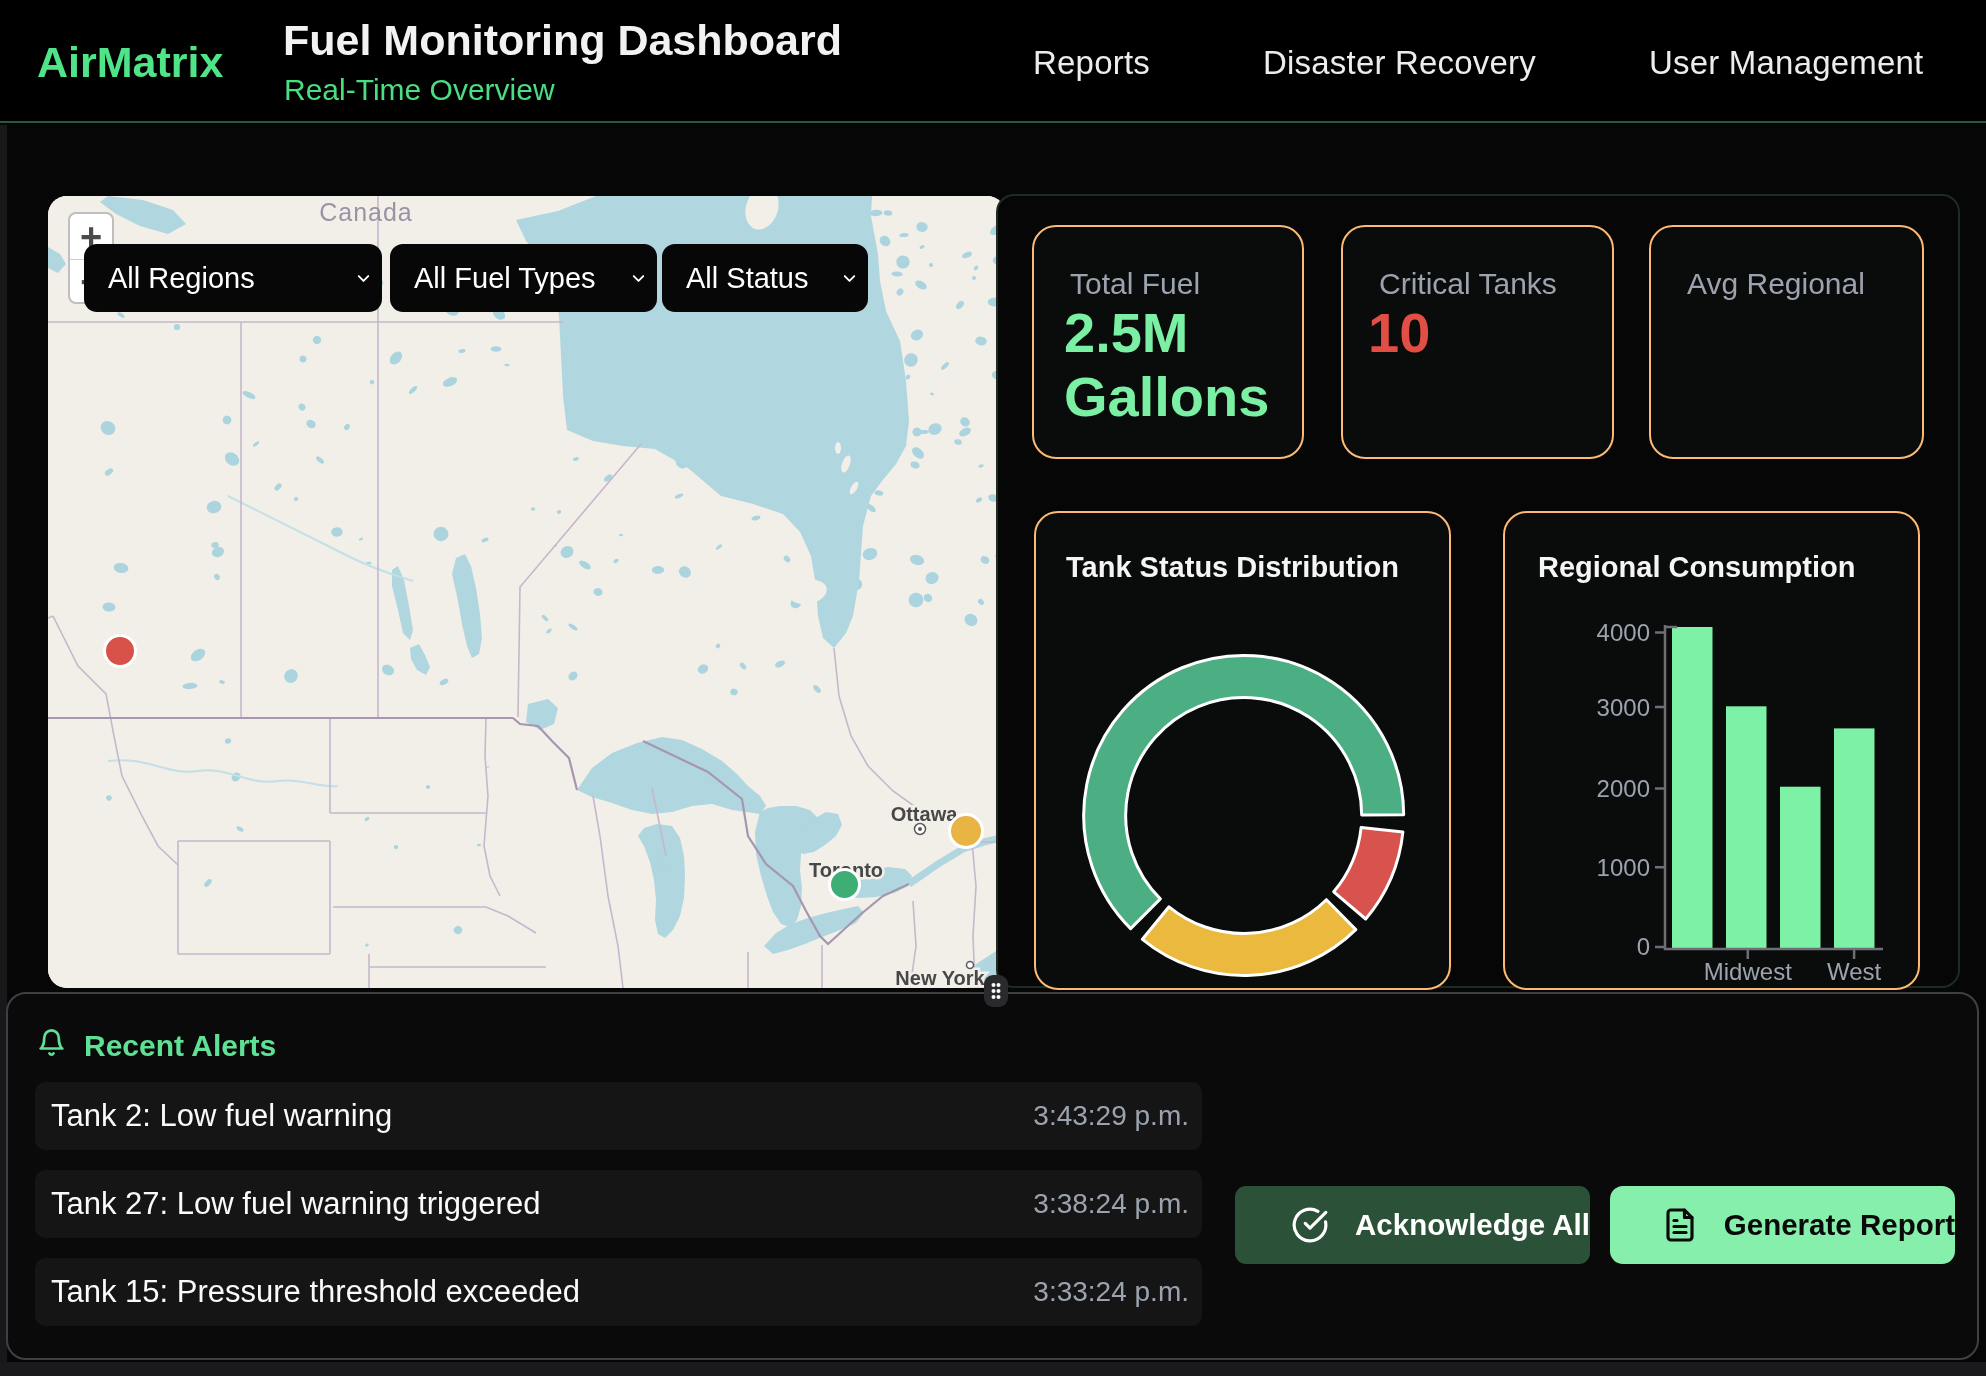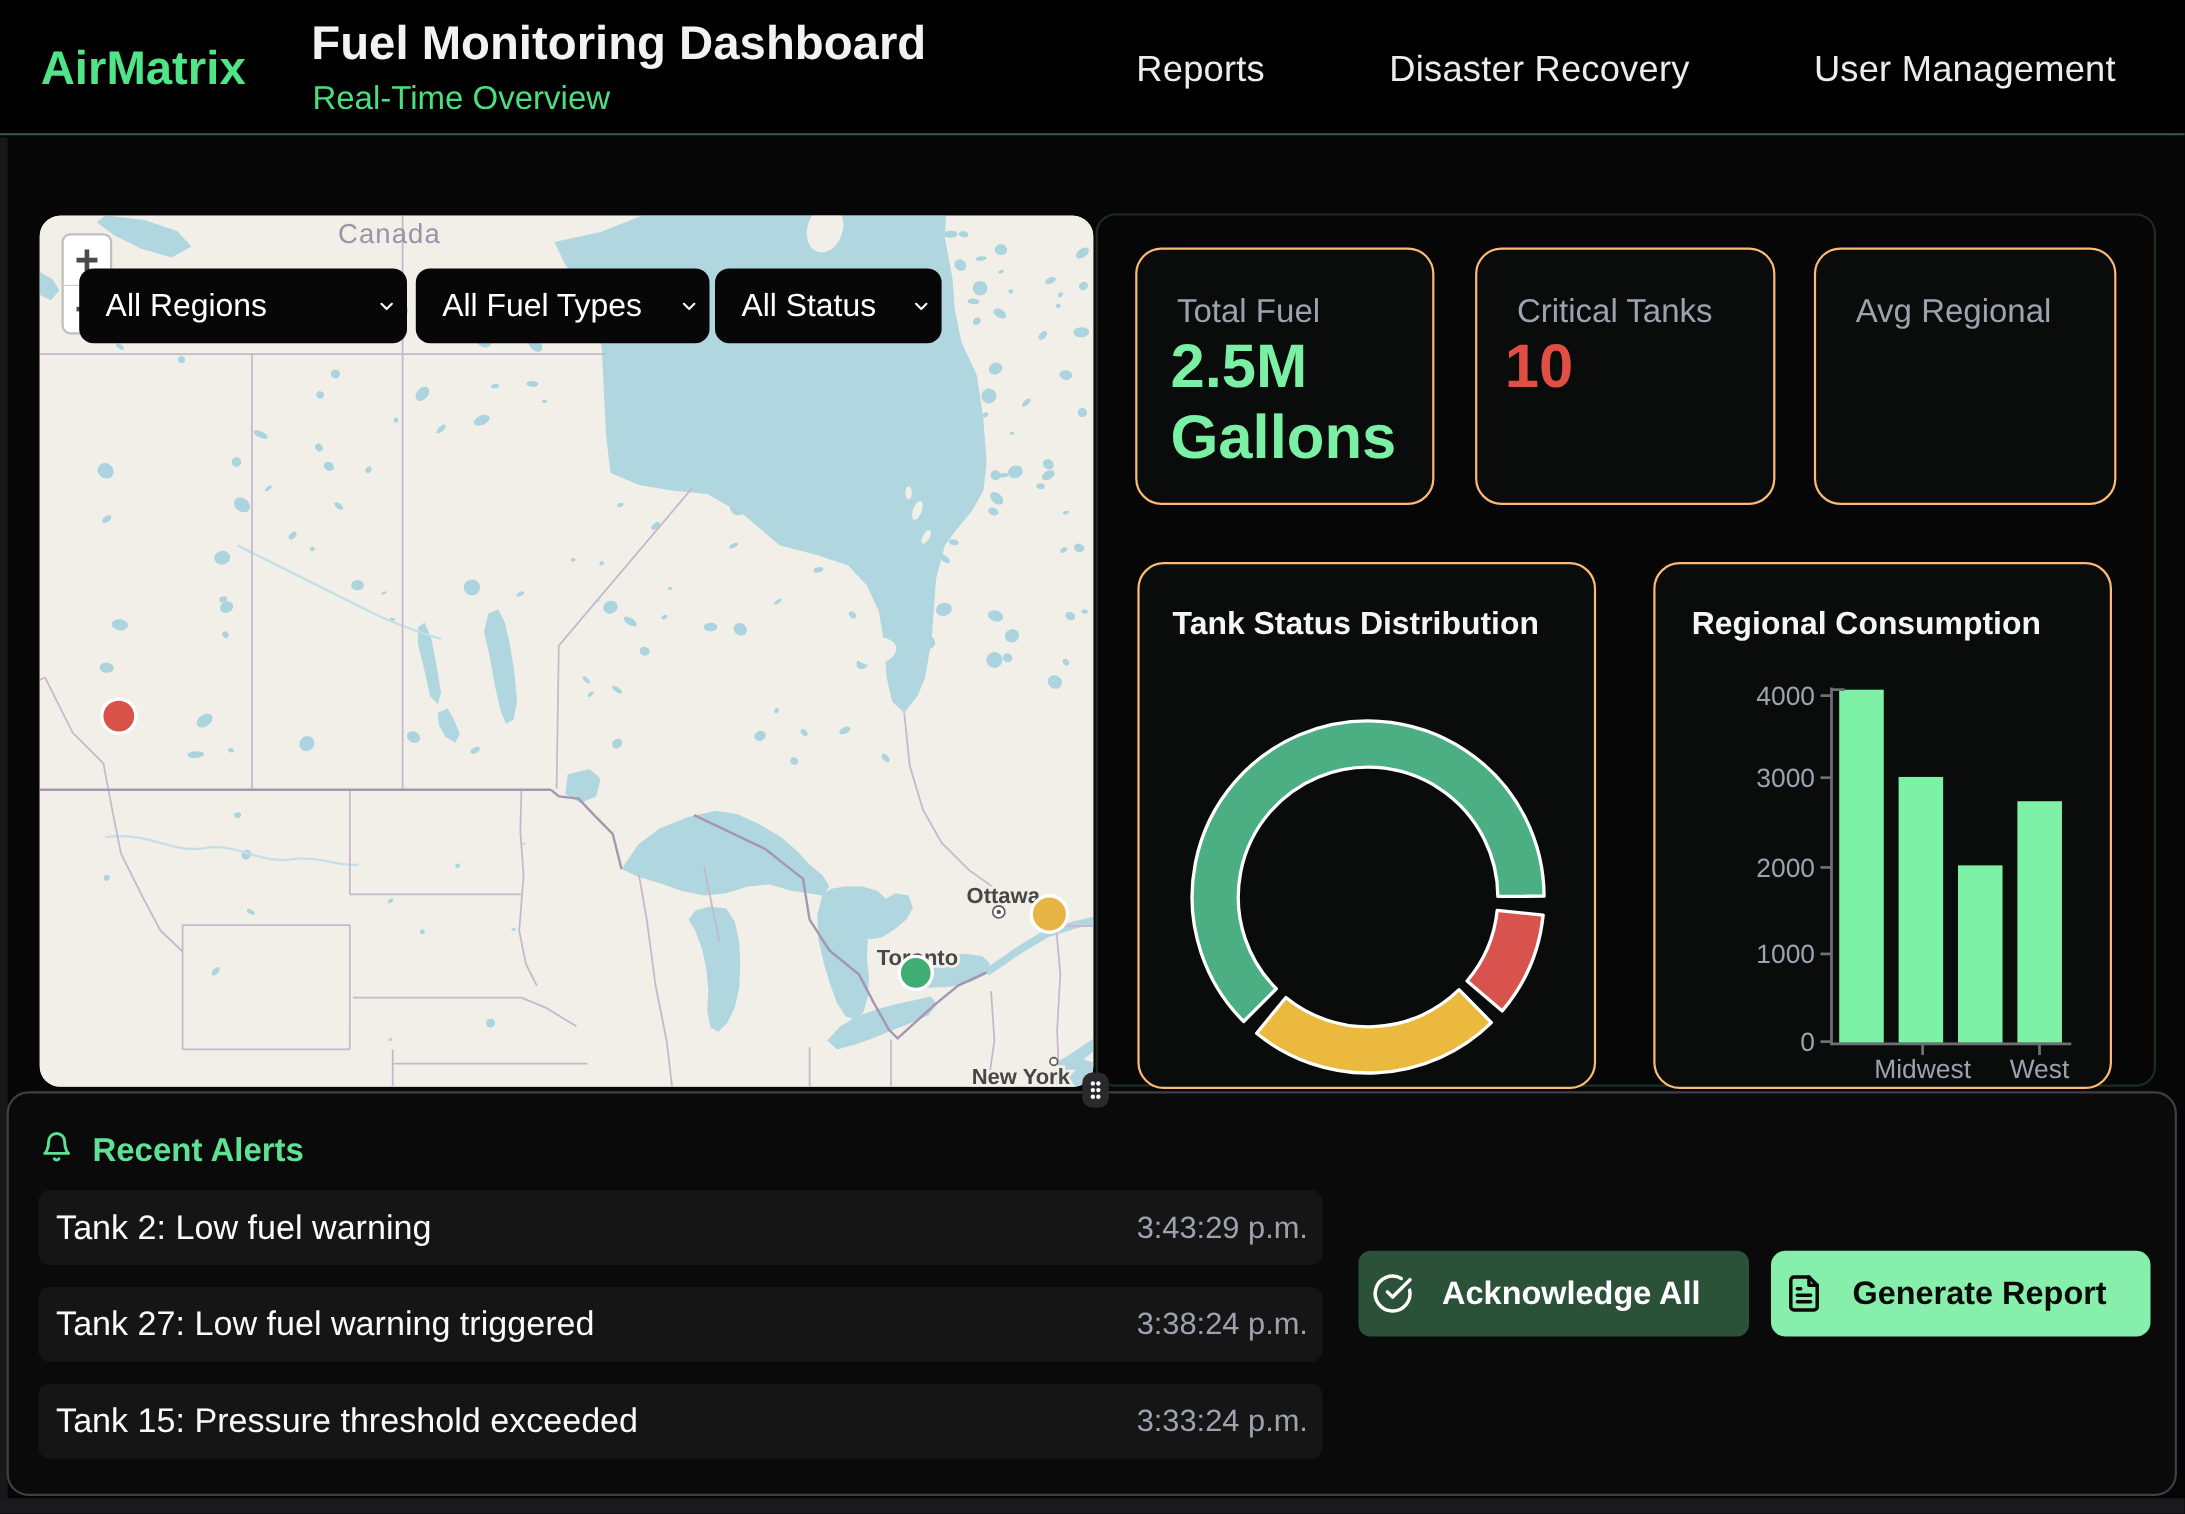--- a/index.html
+++ b/index.html
@@ -5,21 +5,21 @@
   html,body { width:1986px; height:1376px; background:#060607; overflow:hidden;
     font-family:"Liberation Sans", sans-serif; }
   #header { position:absolute; left:0; top:0; width:1986px; height:123px;
     background:#000; border-bottom:2px solid #2b573f; }
   #logo { position:absolute; left:37px; top:38px; font-size:43px; font-weight:bold; color:#4ee487; }
   #title { position:absolute; left:283px; top:16px; font-size:43px; font-weight:bold; color:#f2f2f2; }
   #subtitle { position:absolute; left:284px; top:73px; font-size:30px; color:#4ade80; }
   .nav { position:absolute; top:44px; font-size:33px; color:#ececec; letter-spacing:0.2px; }
   #bstrip { position:absolute; left:0; top:1362px; width:1986px; height:14px; background:#1a1a1d; }
   #lstrip { position:absolute; left:0; top:125px; width:7px; height:1237px; background:#18181b; }
-  #mapbox { position:absolute; left:36px; top:196px; width:958px; height:792px;
+  #mapbox { position:absolute; left:48px; top:196px; width:958px; height:792px;
     border-radius:19px; overflow:hidden; background:#f2efe9; }
   .pill { position:absolute; height:68px; background:#070708; border-radius:13px;
     color:#fff; font-size:29px; display:flex; align-items:center; padding:0 9px 0 24px;justify-content:center; }
   .pill svg { margin-left:auto; }
   #zoomctl { position:absolute; left:20px; top:16px; width:46px; height:92px;
     background:#fff; border:2px solid rgba(0,0,0,0.25); border-radius:8px; }
   #zoomctl .zline { position:absolute; left:0; top:45px; width:42px; height:1px; background:#ccc; }
   .zglyph { position:absolute; width:42px; text-align:center; color:#4a4a4a; font-size:38px; font-weight:bold; }
   .marker { position:absolute; border-radius:50%; border:3.5px solid #fff; }
   .card { position:absolute; background:#0a0c0b; border:2px solid #fdba74; border-radius:24px; }
@@ -28,22 +28,22 @@
   .ctitle { position:absolute; font-size:29px; font-weight:bold; color:#f5f5f5; }
   #rpanel { position:absolute; left:996px; top:194px; width:964px; height:794px;
     border:2px solid #1d2c23; border-radius:18px; background:#050605; }
   #bpanel { position:absolute; left:6px; top:992px; width:1973px; height:368px;
     background:#0a0a0b; border:2px solid #3f4046; border-radius:20px; }
   #ralerts { position:absolute; left:84px; top:1029px; font-size:30px; font-weight:bold; color:#5fe195; }
   .arow { position:absolute; left:35px; width:1167px; height:68px; background:#151516;
     border-radius:10px; }
   .arow .at { position:absolute; left:16px; top:50%; transform:translateY(-50%); font-size:31px; color:#fafafa; }
   .arow .tm { position:absolute; right:13px; top:50%; transform:translateY(-50%); font-size:28px; color:#9ca3af; }
-  .btn { position:absolute; top:1137px; height:78px; border-radius:11px;
-    display:flex; align-items:center; justify-content:flex-start; font-weight:bold; font-size:29.5px;padding-left:12px; }
+  .btn { position:absolute; top:1186px; height:78px; border-radius:11px;
+    display:flex; align-items:center; justify-content:flex-end; font-weight:bold; font-size:29.5px;padding-left:12px; }
   #ack { left:1235px; width:355px; background:#2b5239; color:#fff; }
   #gen { left:1610px; width:345px; background:#86efac; color:#0a0a0a; border-radius:13px; }
   #handle { position:absolute; left:984px; top:975px; width:24px; height:32px;
     background:#2a2a2d; border-radius:9px; }
 </style></head>
 <body>
 <div id="header">
   <div id="logo">AirMatrix</div>
   <div id="title">Fuel Monitoring Dashboard</div>
   <div id="subtitle">Real-Time Overview</div>

